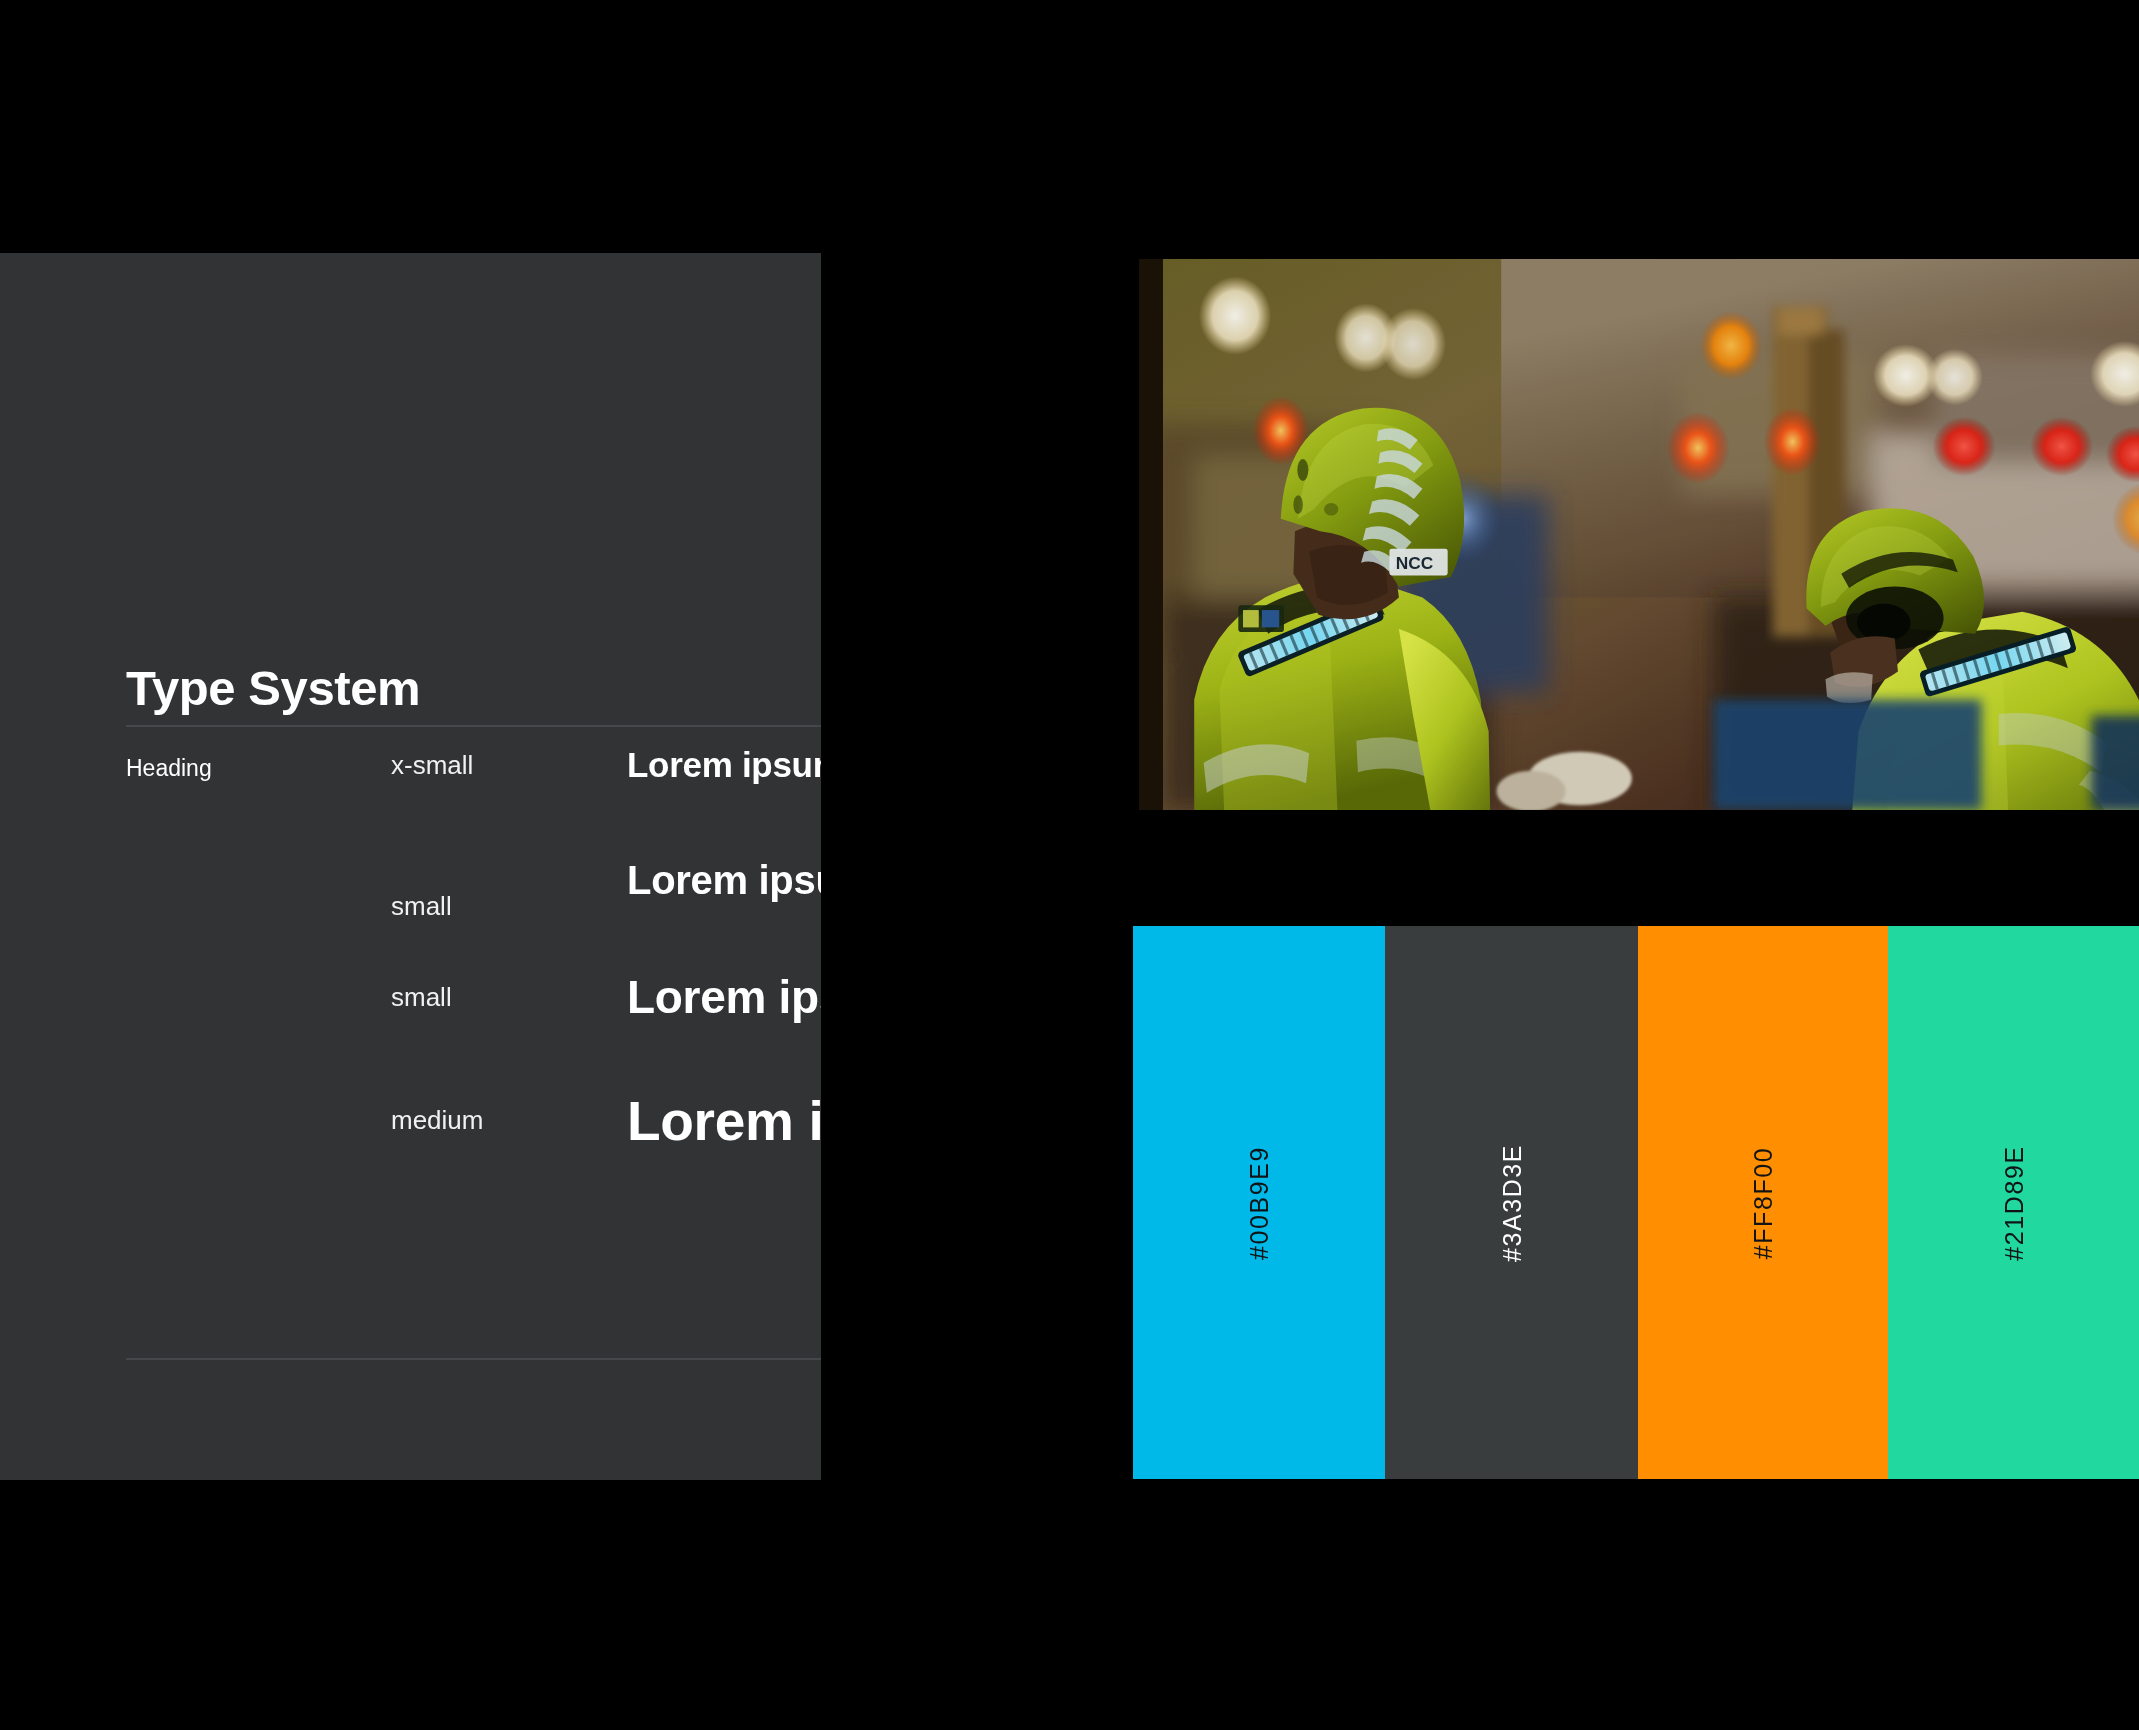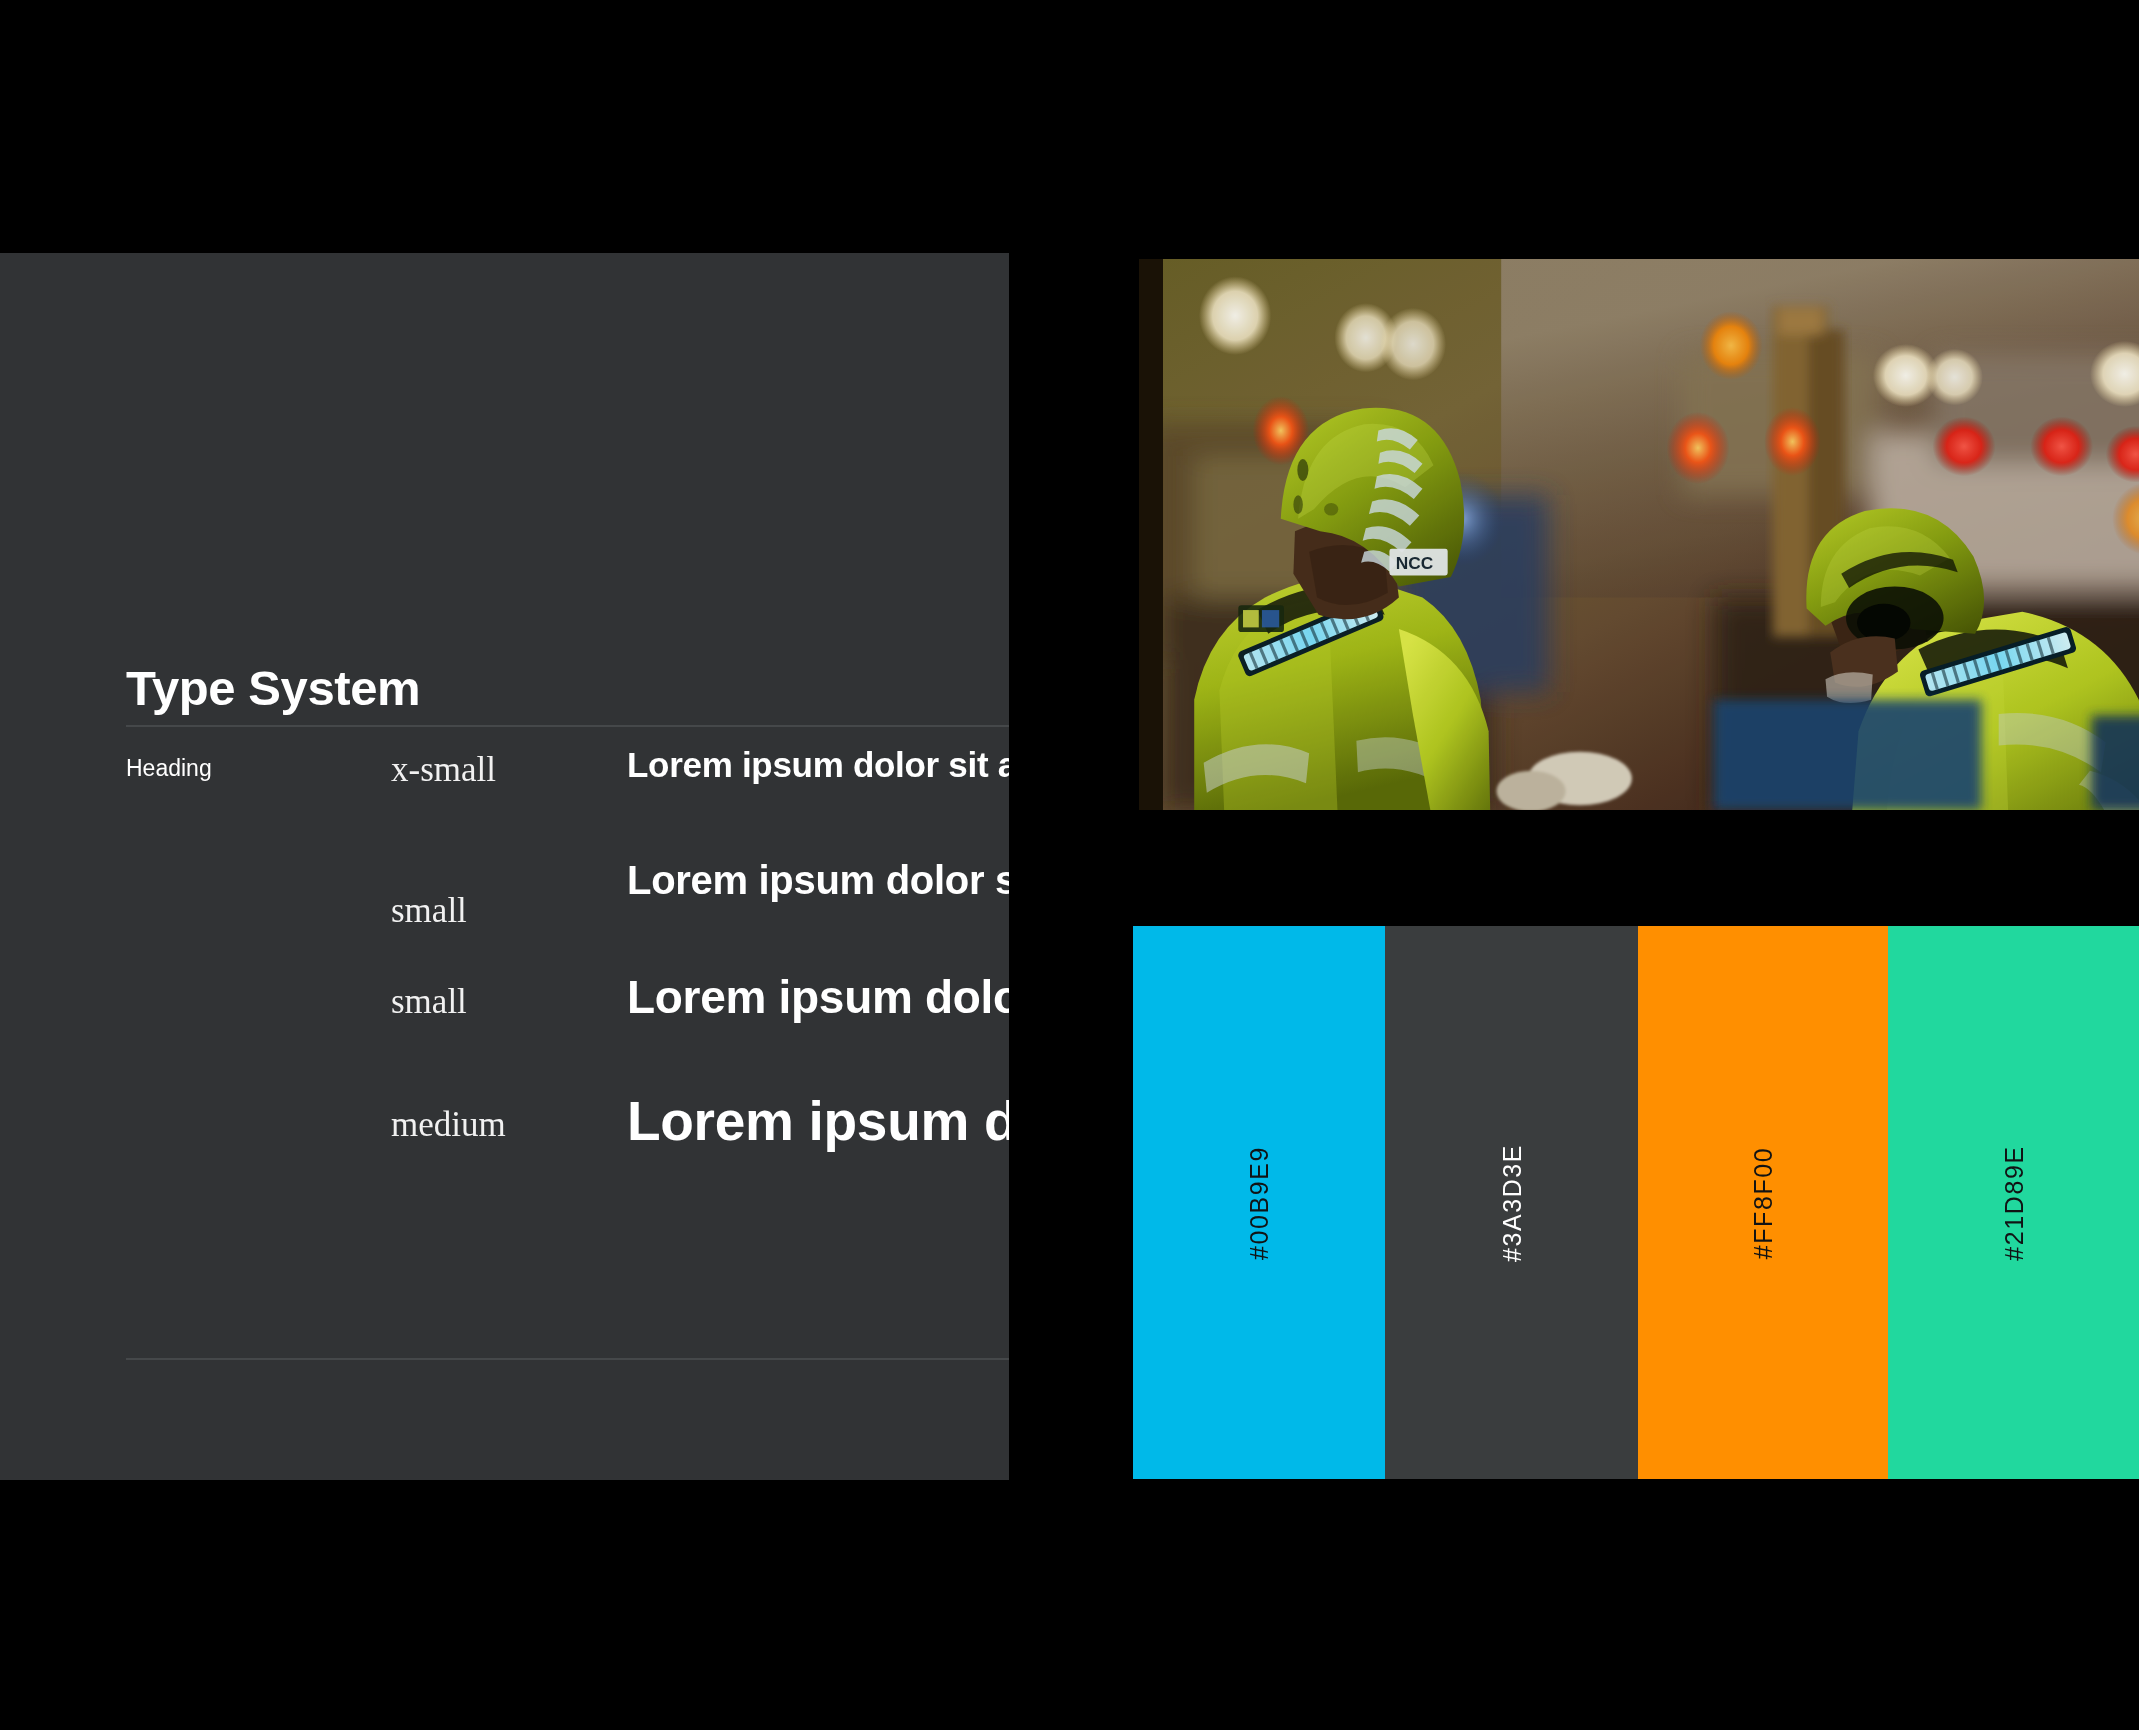--- a/index.html
+++ b/index.html
@@ -20,21 +20,21 @@
     width: 2140px;
     height: 1731px;
     background: #000000;
   }
 
   
   .type-panel {
     position: absolute;
     left: 0;
     top: 253px;
-    width: 1009px;
+    width: 821px;
     height: 1227px;
     background: #313335;
     overflow: hidden;
   }
 
   .panel-inner {
     position: absolute;
     left: 0;
     top: 0;
     width: 1691px; 
@@ -69,22 +69,22 @@
     font-size: 23px;
     font-weight: 400;
     color: #ffffff;
     line-height: 1;
     white-space: nowrap;
   }
 
   .size-label {
     position: absolute;
     left: 391px;
-    font-family: Liberation Serif, serif;
-    font-size: 35px;
+    font-family: Liberation Sans, sans-serif;
+    font-size: 26px;
     font-weight: 400;
     color: #f1f1f1;
     line-height: 1;
     white-space: nowrap;
     letter-spacing: 0px;
   }
 
   .specimen {
     position: absolute;
     left: 627px;

